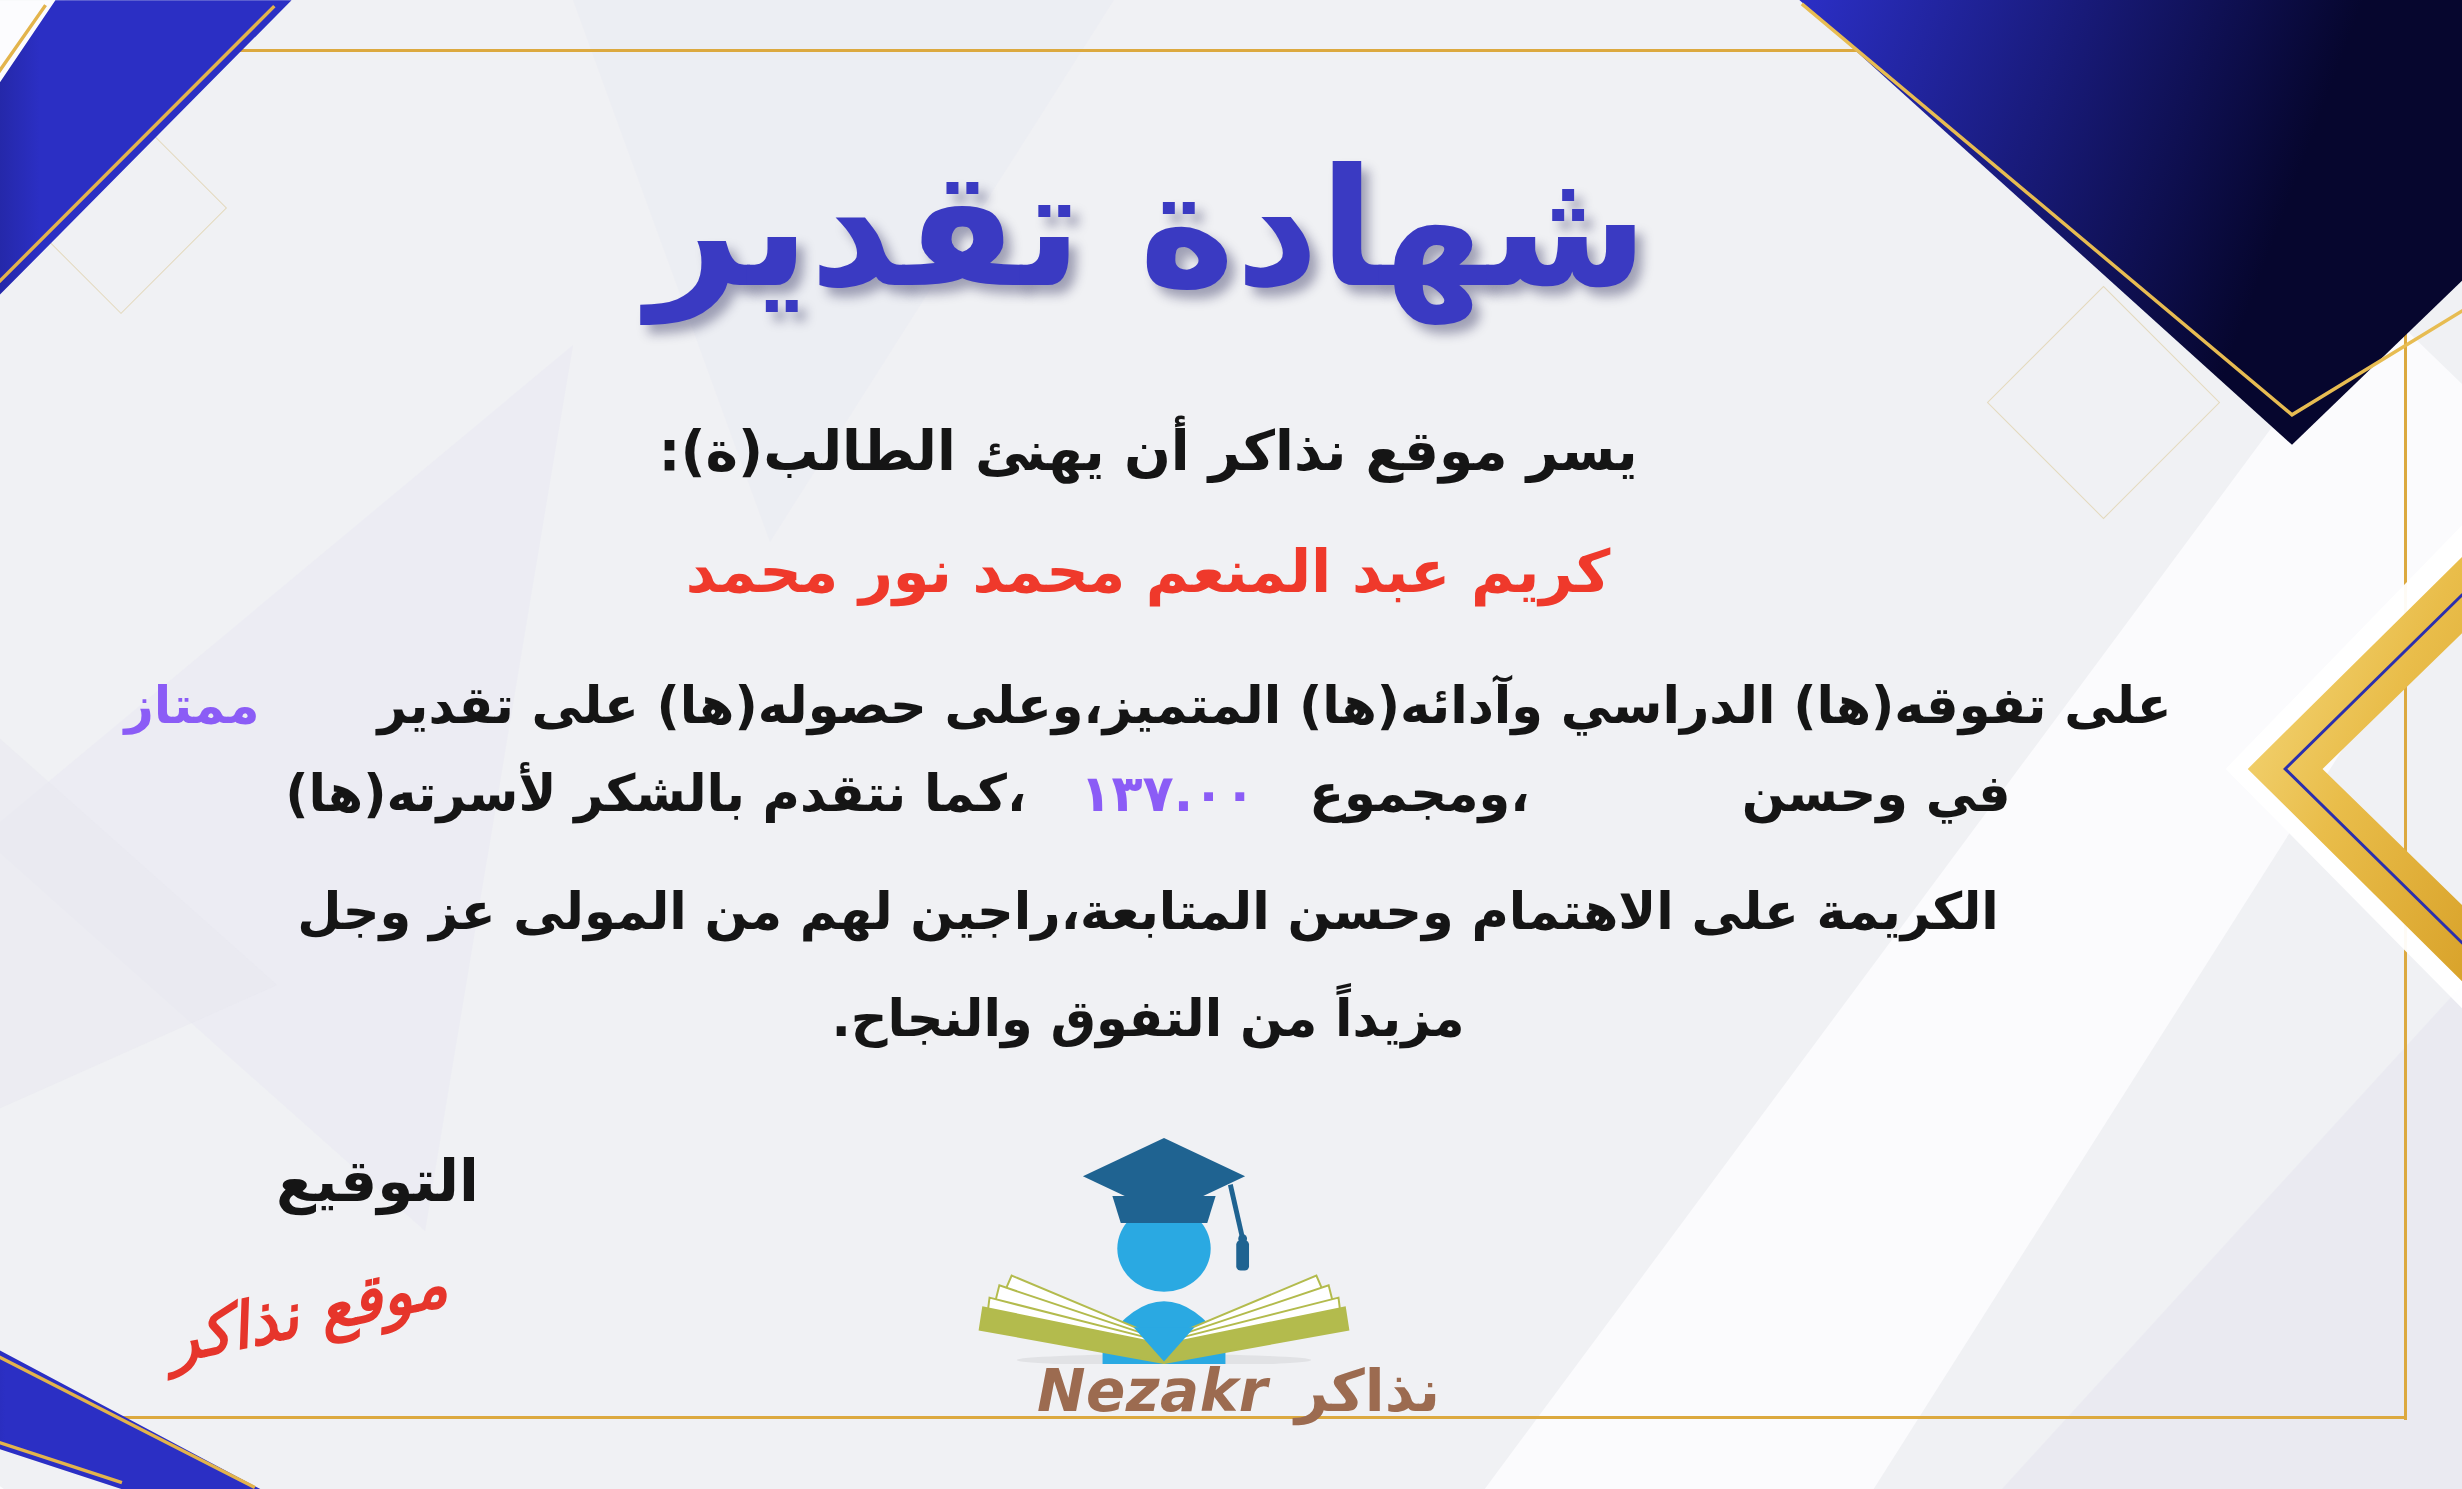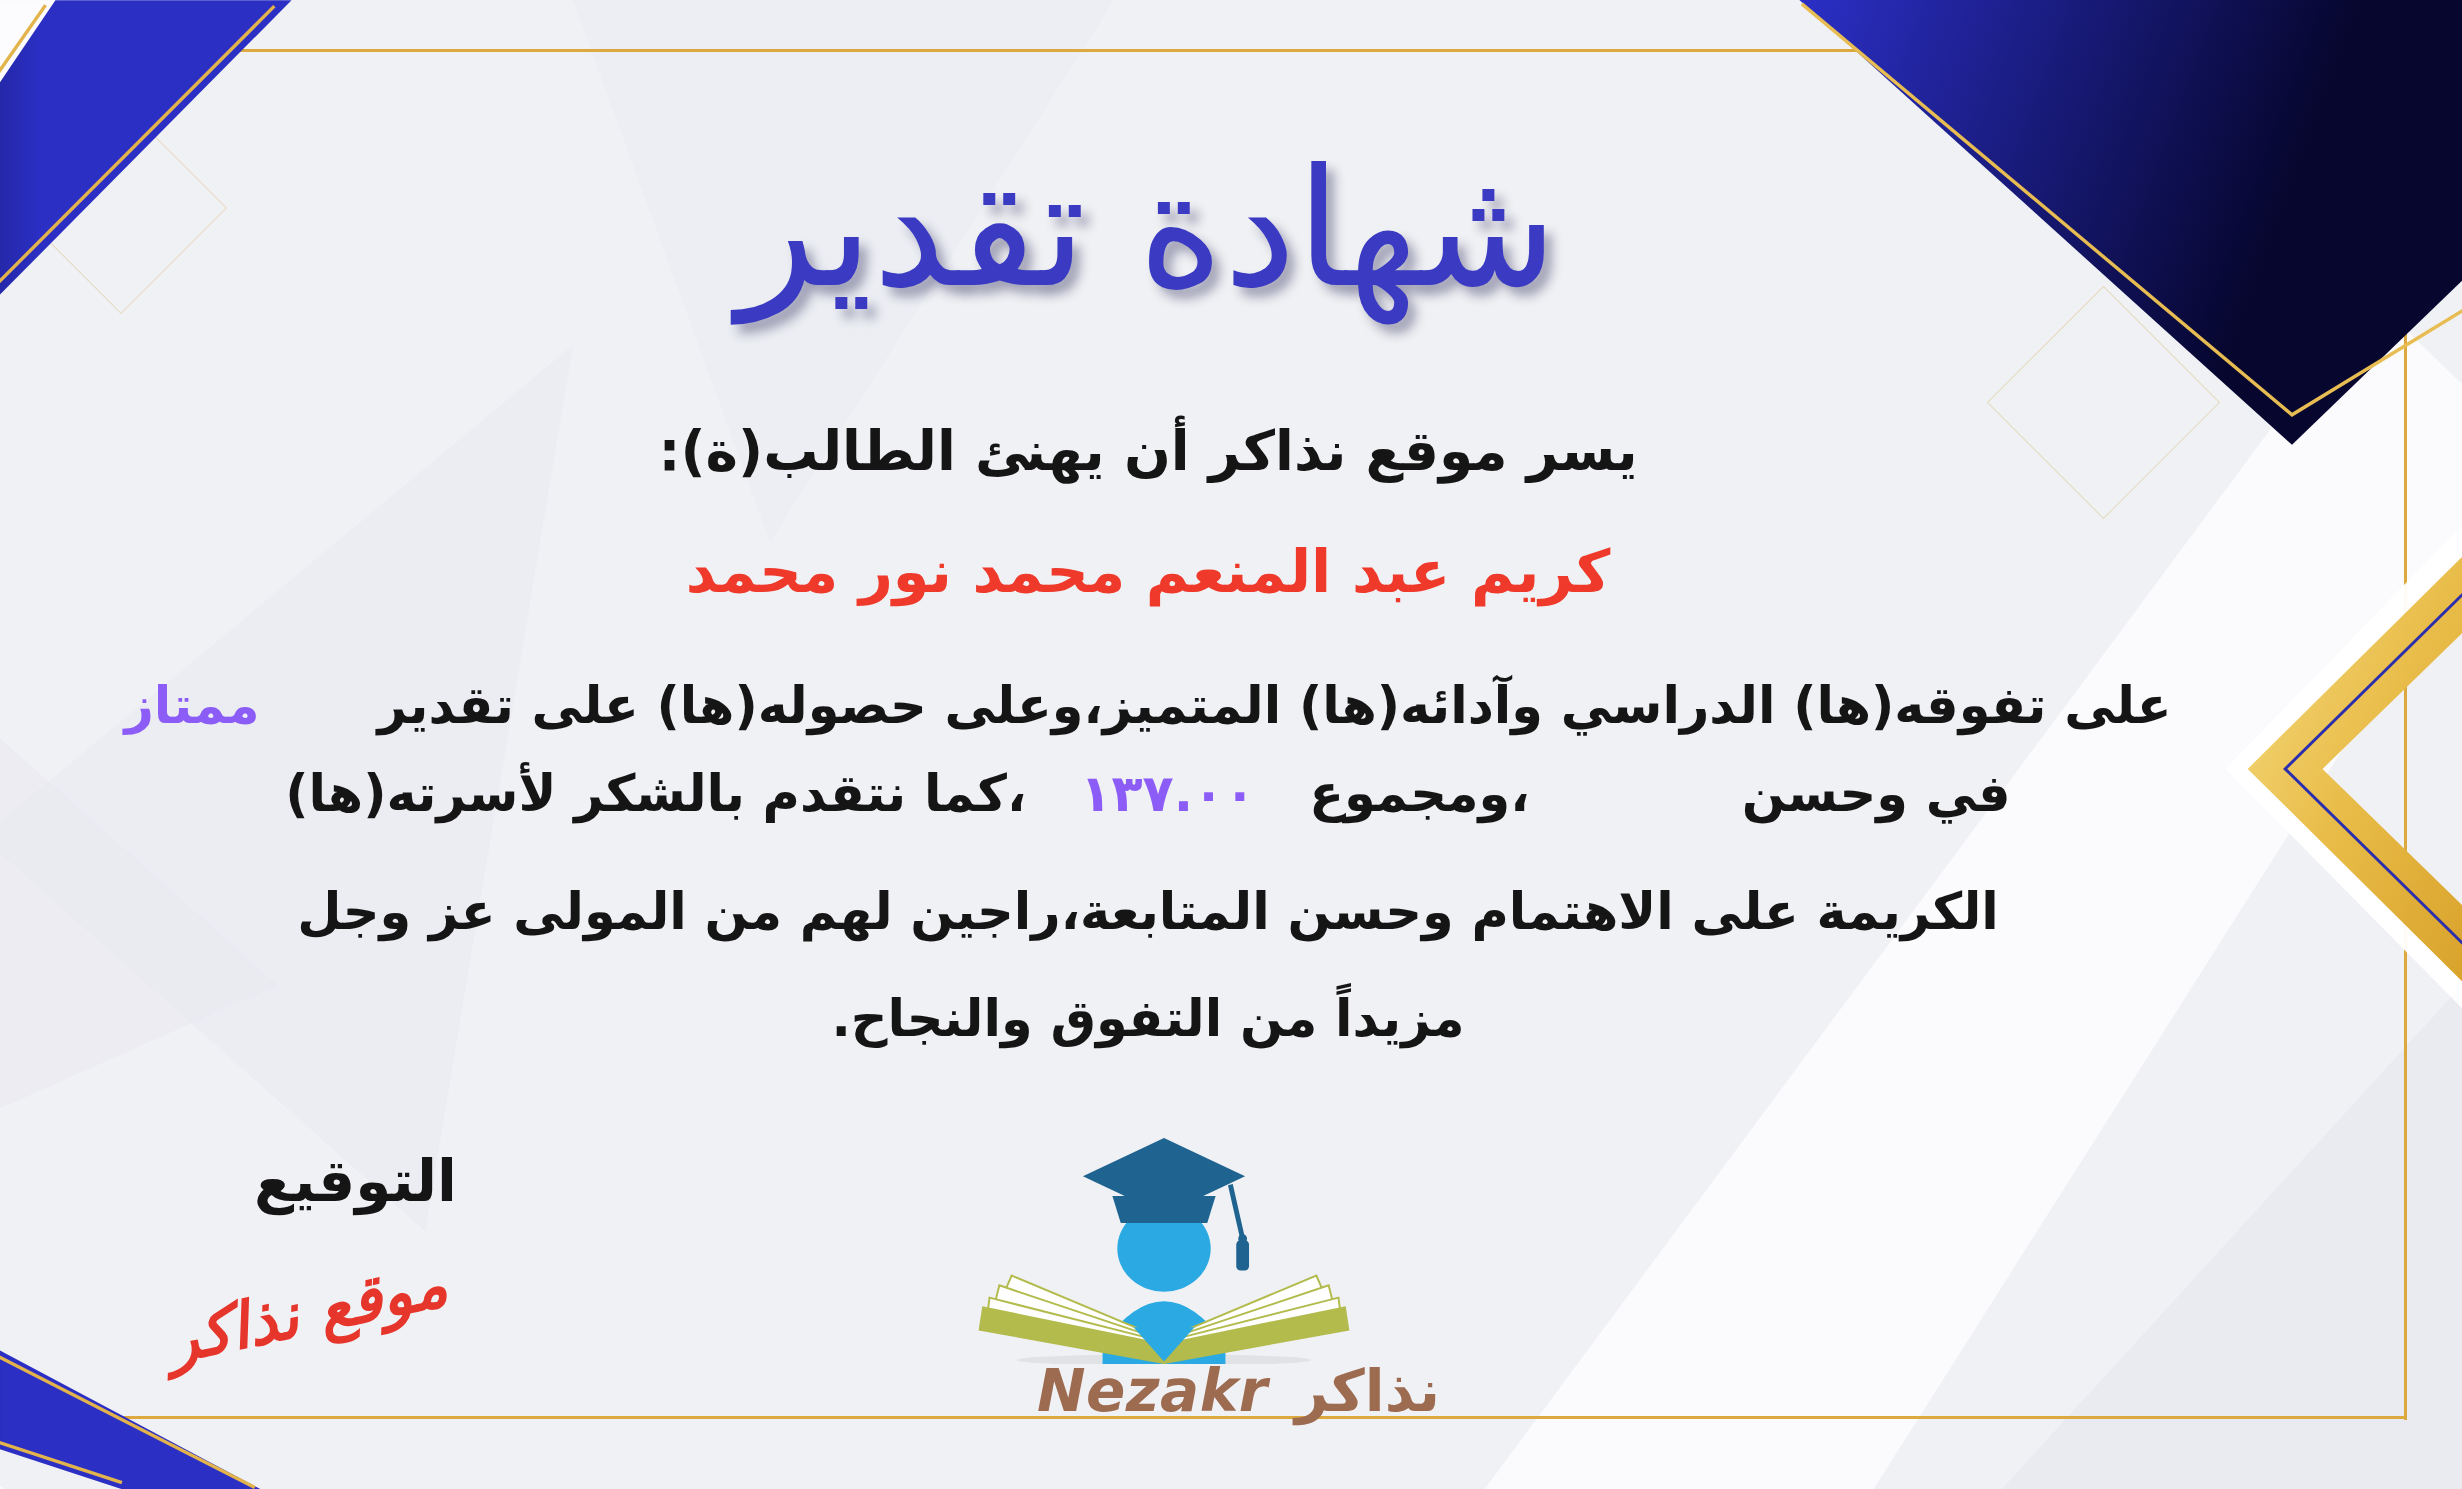--- a/index.html
+++ b/index.html
@@ -29,37 +29,37 @@
   
   .decor{position:absolute;z-index:2;pointer-events:none;}
   .decor.tl{left:0;top:0;}
   .decor.tr{left:1890px;top:0;}
   .decor.rc{left:2353px;top:517px;}
   .decor.bl{left:0;top:1271px;}
   
   .txt{position:absolute;z-index:3;color:#151515;}
   .title{
     left:624px;top:123px;width:1379px;
-    font-size:163px;font-weight:normal;line-height:1.3;
+    font-size:163px;font-weight:bold;line-height:1.3;
     text-align:center;color:#3a3ac2;
     text-shadow:7.9px 8.9px 10.8px rgba(30,30,80,.38);
   }
   .intro{left:0;top:419px;width:2628px;text-align:center;font-size:55px;font-weight:bold;}
   .student{left:0;top:537px;width:2628px;text-align:center;font-size:59px;font-weight:bold;color:#ef392b;}
   .bodyline{left:0;width:2628px;font-size:51px;font-weight:bold;display:flex;justify-content:center;align-items:baseline;white-space:nowrap;}
   .bodyline.l1{top:676px;}
   .bodyline.l2{top:764px;}
   .bodyline.l3{top:882px;display:block;text-align:center;}
   .bodyline.l4{top:989px;display:block;text-align:center;}
   .red{color:#8b5cf6;text-align:right;}
   .sp240{display:inline-block;width:118px;}
   .sp280{display:inline-block;width:138px;}
   .sp150{display:inline-block;width:74px;}
   .sp110{display:inline-block;width:54px;}
-  .sig-label{left:374px;top:1147px;width:295px;text-align:center;font-size:58px;font-weight:bold;}
+  .sig-label{left:396px;top:1147px;width:295px;text-align:center;font-size:58px;font-weight:bold;}
   .sig-script{
     left:305px;top:1276px;width:335px;text-align:center;
     font-size:63px;font-style:italic;font-weight:bold;color:#e6352b;
     transform:rotate(-12deg);
   }
   .logo-art{position:absolute;left:1143px;top:1133px;z-index:3;}
   .logo-text{
     left:1054px;top:1357px;width:552px;text-align:right;
     font-size:58px;font-weight:bold;color:#9c6b50;letter-spacing:0.5px;
   }

